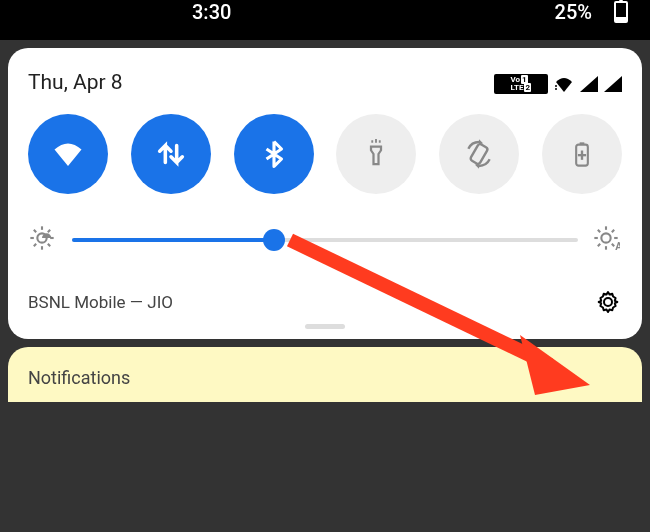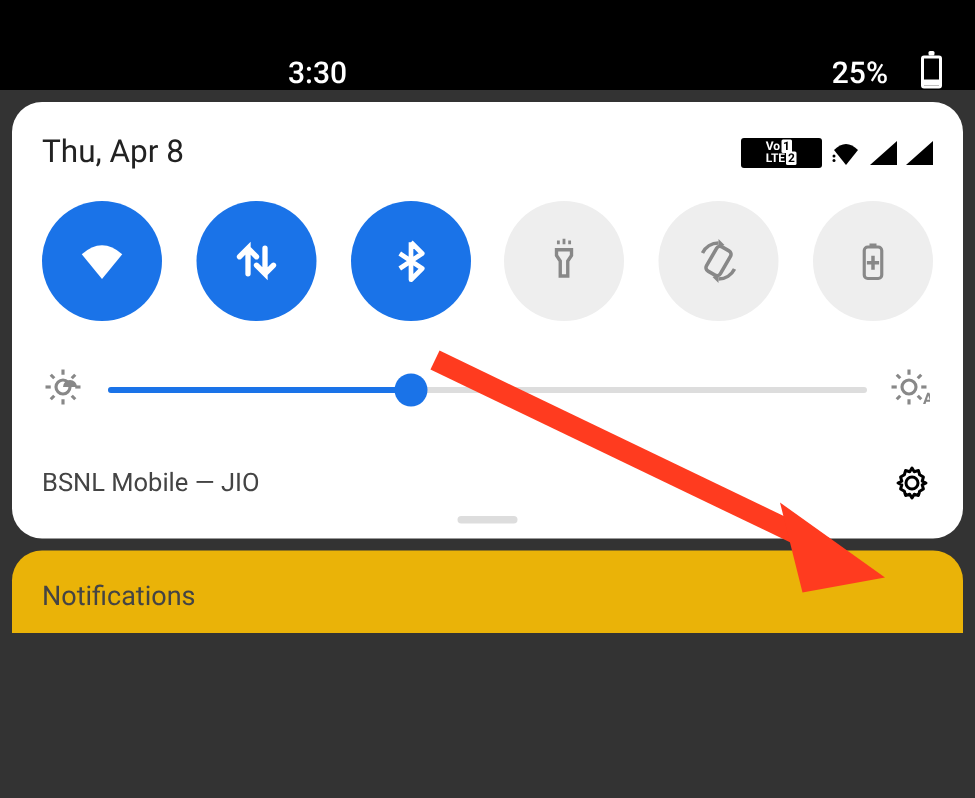--- a/index.html
+++ b/index.html
@@ -9,25 +9,25 @@
     }
     body {
       width: 650px;
       height: 532px;
       background: #333;
       font-family: Roboto, -apple-system, BlinkMacSystemFont, "Segoe UI", Arial, sans-serif;
       overflow: hidden;
       position: relative;
     }
     .status-bar {
-      height: 60px;
+      height: 40px;
       background: #000;
       color: #fff;
       display: flex;
-      align-items: flex-end;
+      align-items: flex-start;
       justify-content: space-between;
       padding: 0 22px;
       font-size: 20px;
       font-weight: 500;
     }
     .status-left {
       margin-left: 170px;
     }
     .status-right {
       display: flex;
@@ -62,21 +62,21 @@
     .panel {
       margin: 8px;
       background: #fff;
       border-radius: 20px;
       padding: 22px 20px 10px 20px;
       position: relative;
     }
     .panel-header {
       display: flex;
       justify-content: space-between;
-      align-items: center;
+      align-items: flex-end;
       margin-bottom: 20px;
     }
     .date {
       font-size: 21px;
       color: #222;
       font-weight: 400;
     }
     .header-icons {
       display: flex;
       align-items: center;
@@ -184,21 +184,21 @@
     }
     .handle {
       width: 40px;
       height: 5px;
       background: #ddd;
       border-radius: 3px;
       margin: 0 auto;
     }
     .notifications-panel {
       margin: 0 8px;
-      background: #eab308;
+      background: #fef9c3;
       border-radius: 20px 20px 0 0;
       padding: 20px 20px 14px 20px;
       font-size: 18px;
       color: #444;
     }
     .annotation-arrow {
       position: absolute;
       pointer-events: none;
       z-index: 100;
     }

